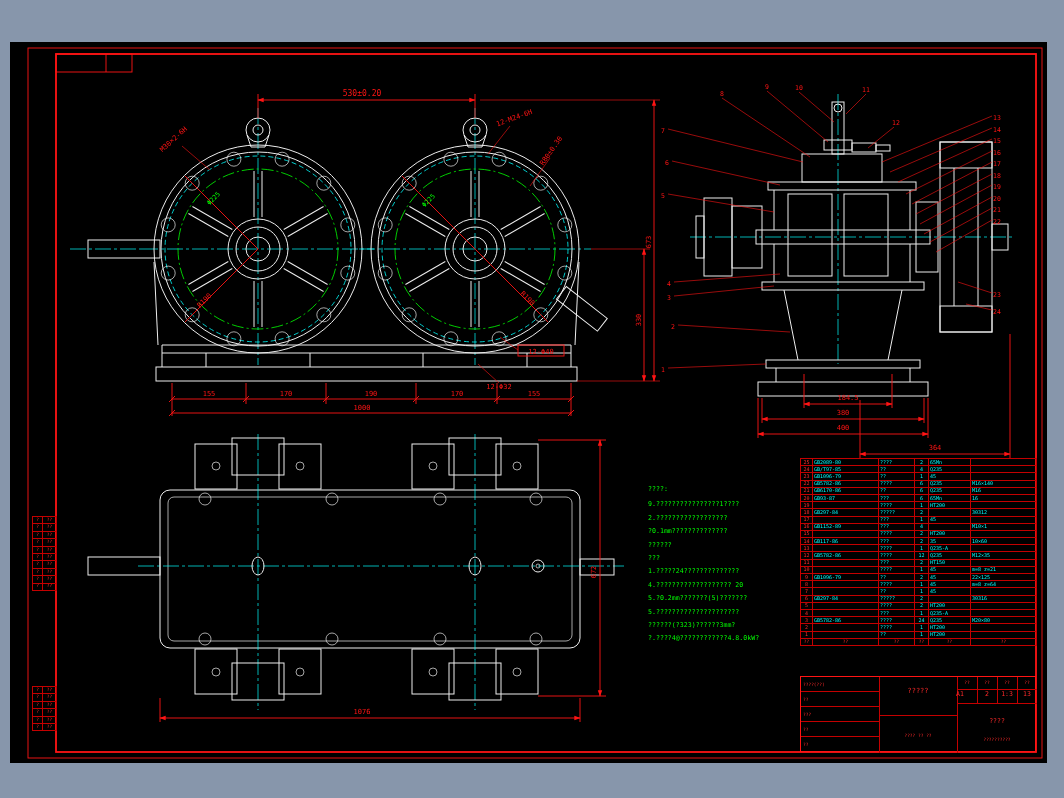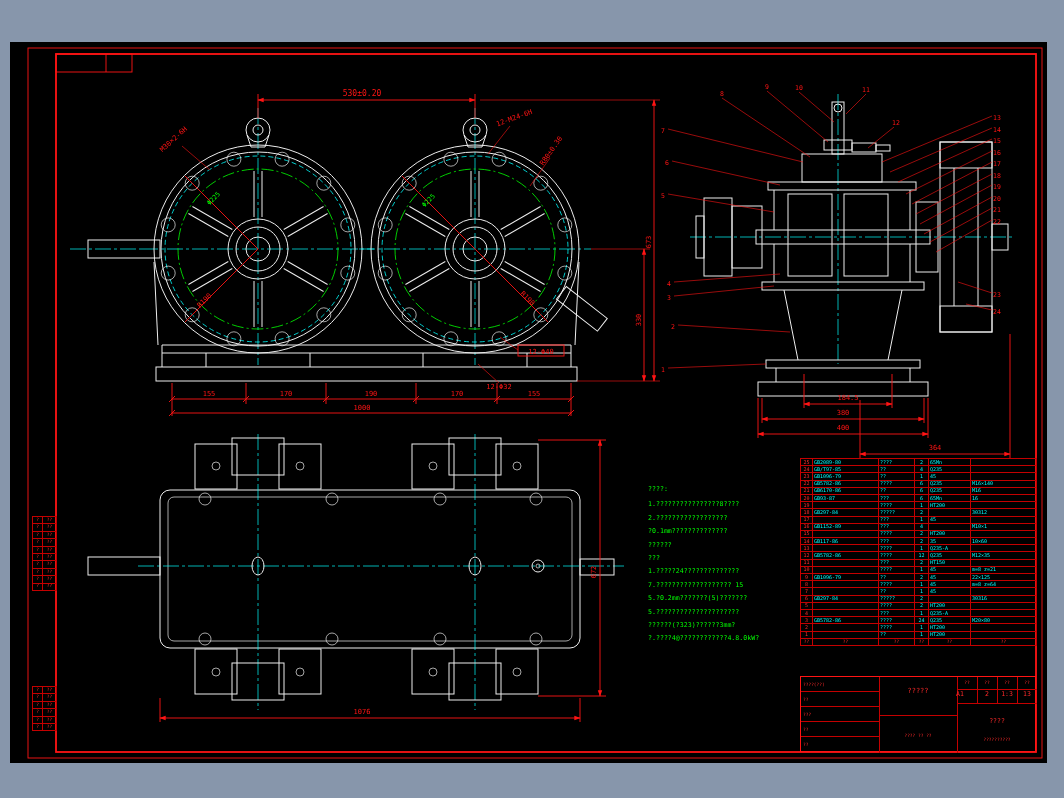--- a/index.html
+++ b/index.html
@@ -375,33 +375,33 @@
     <line x1="590" y1="398" x2="590" y2="654" marker-start="url(#ar)" marker-end="url(#ar)"></line>
   </g>
   <text class="dim" x="352" y="672">1076</text>
   <text class="dim" x="586" y="530" transform="rotate(-90 586 530)">672</text>
 </g>
 </svg>
 
 <div class="overlay notes">
   <div class="nt">????:</div>
 
-    <div>1.????????????????8????</div>
+    <div>9.????????????????1????</div>
 
     <div>2.??????????????????</div>
 
     <div>?0.1mm??????????????</div>
 
     <div>??????</div>
 
     <div>???</div>
 
     <div>1.?????24??????????????</div>
 
-    <div>7.??????????????????? 15</div>
+    <div>4.??????????????????? 20</div>
 
     <div>5.?0.2mm???????(5)???????</div>
 
     <div>5.?????????????????????</div>
 
     <div>??????(?323)??????3mm?</div>
 
     <div>?.????4@????????????4.8.0kW?</div>
 
 </div>

